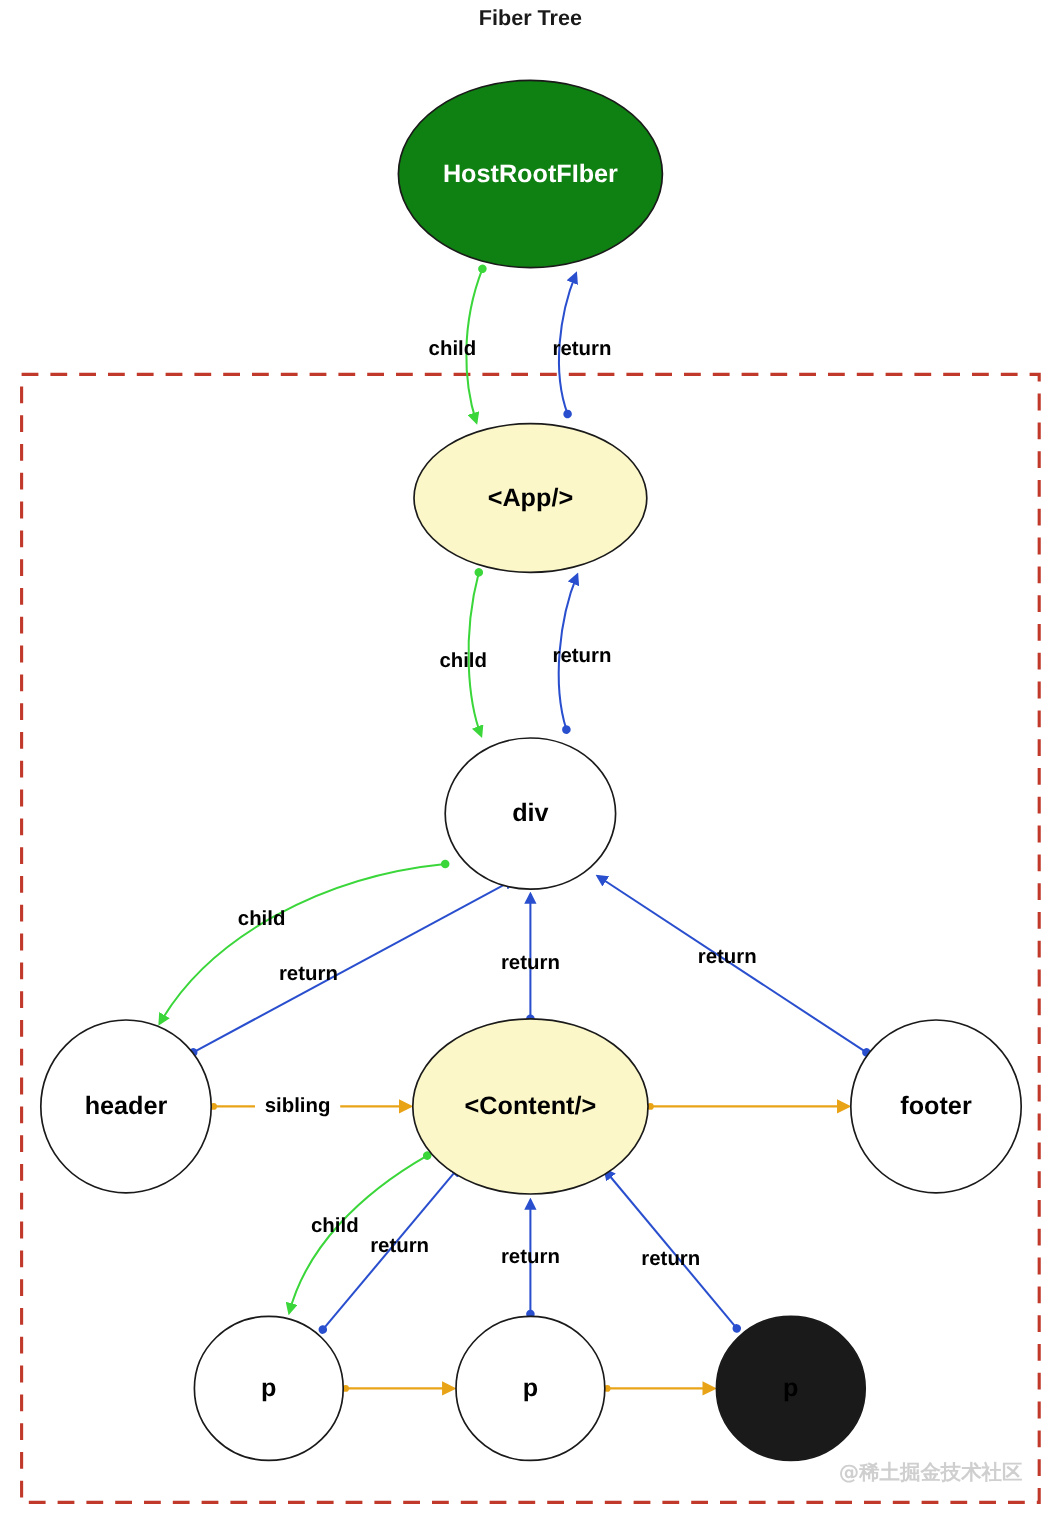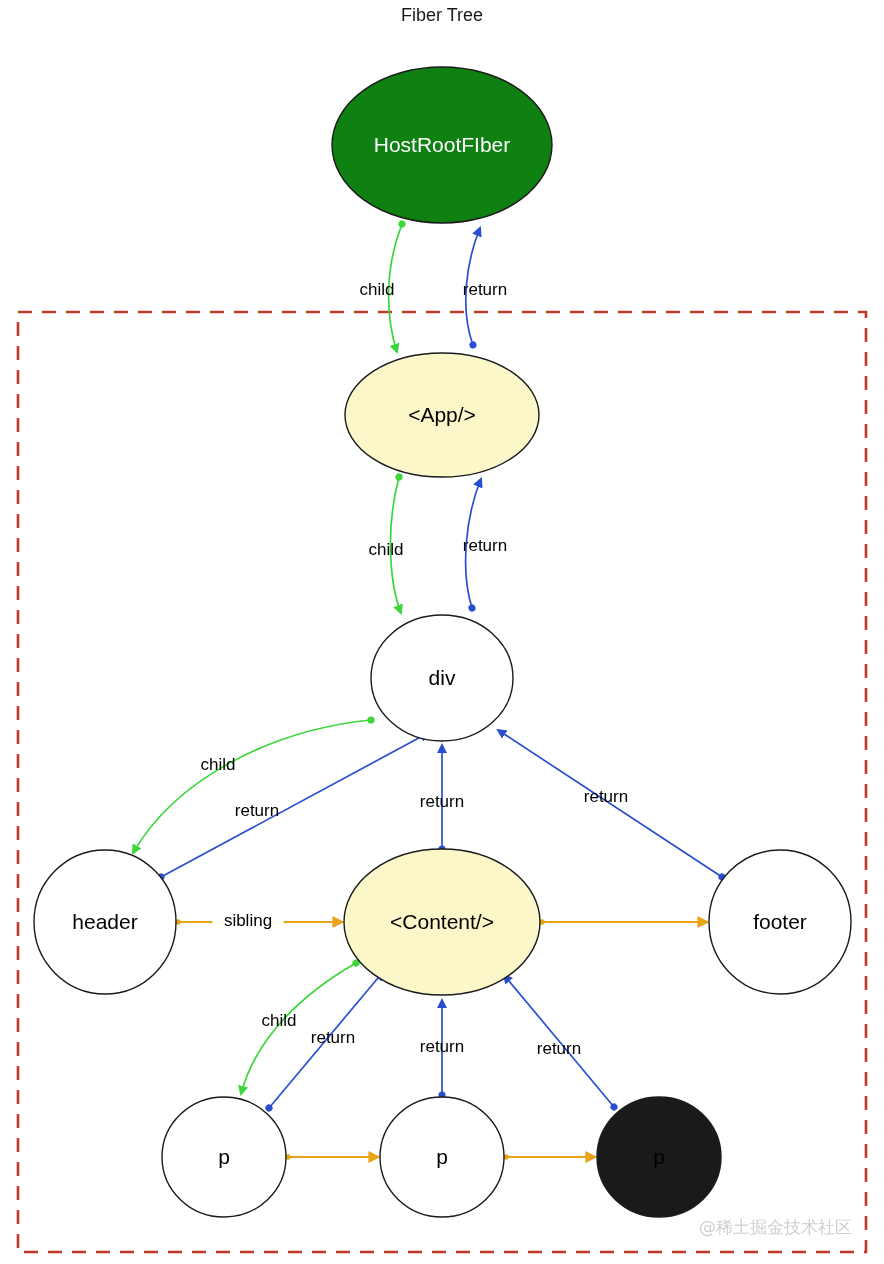--- a/index.html
+++ b/index.html
@@ -11,20 +11,21 @@
     width: 884px;
     height: 1264px;
     font-family: "Liberation Sans", "DejaVu Sans", sans-serif;
     overflow: hidden;
     position: relative;
   }
   #diagram-root {
     position: relative;
     width: 884px;
     height: 937px;
+    font-weight: bold;
   }
   svg#fiber-svg {
     position: absolute;
     left: 0;
     top: 0;
     width: 884px;
     height: 1264px;
     display: block;
   }
   .node-label {

